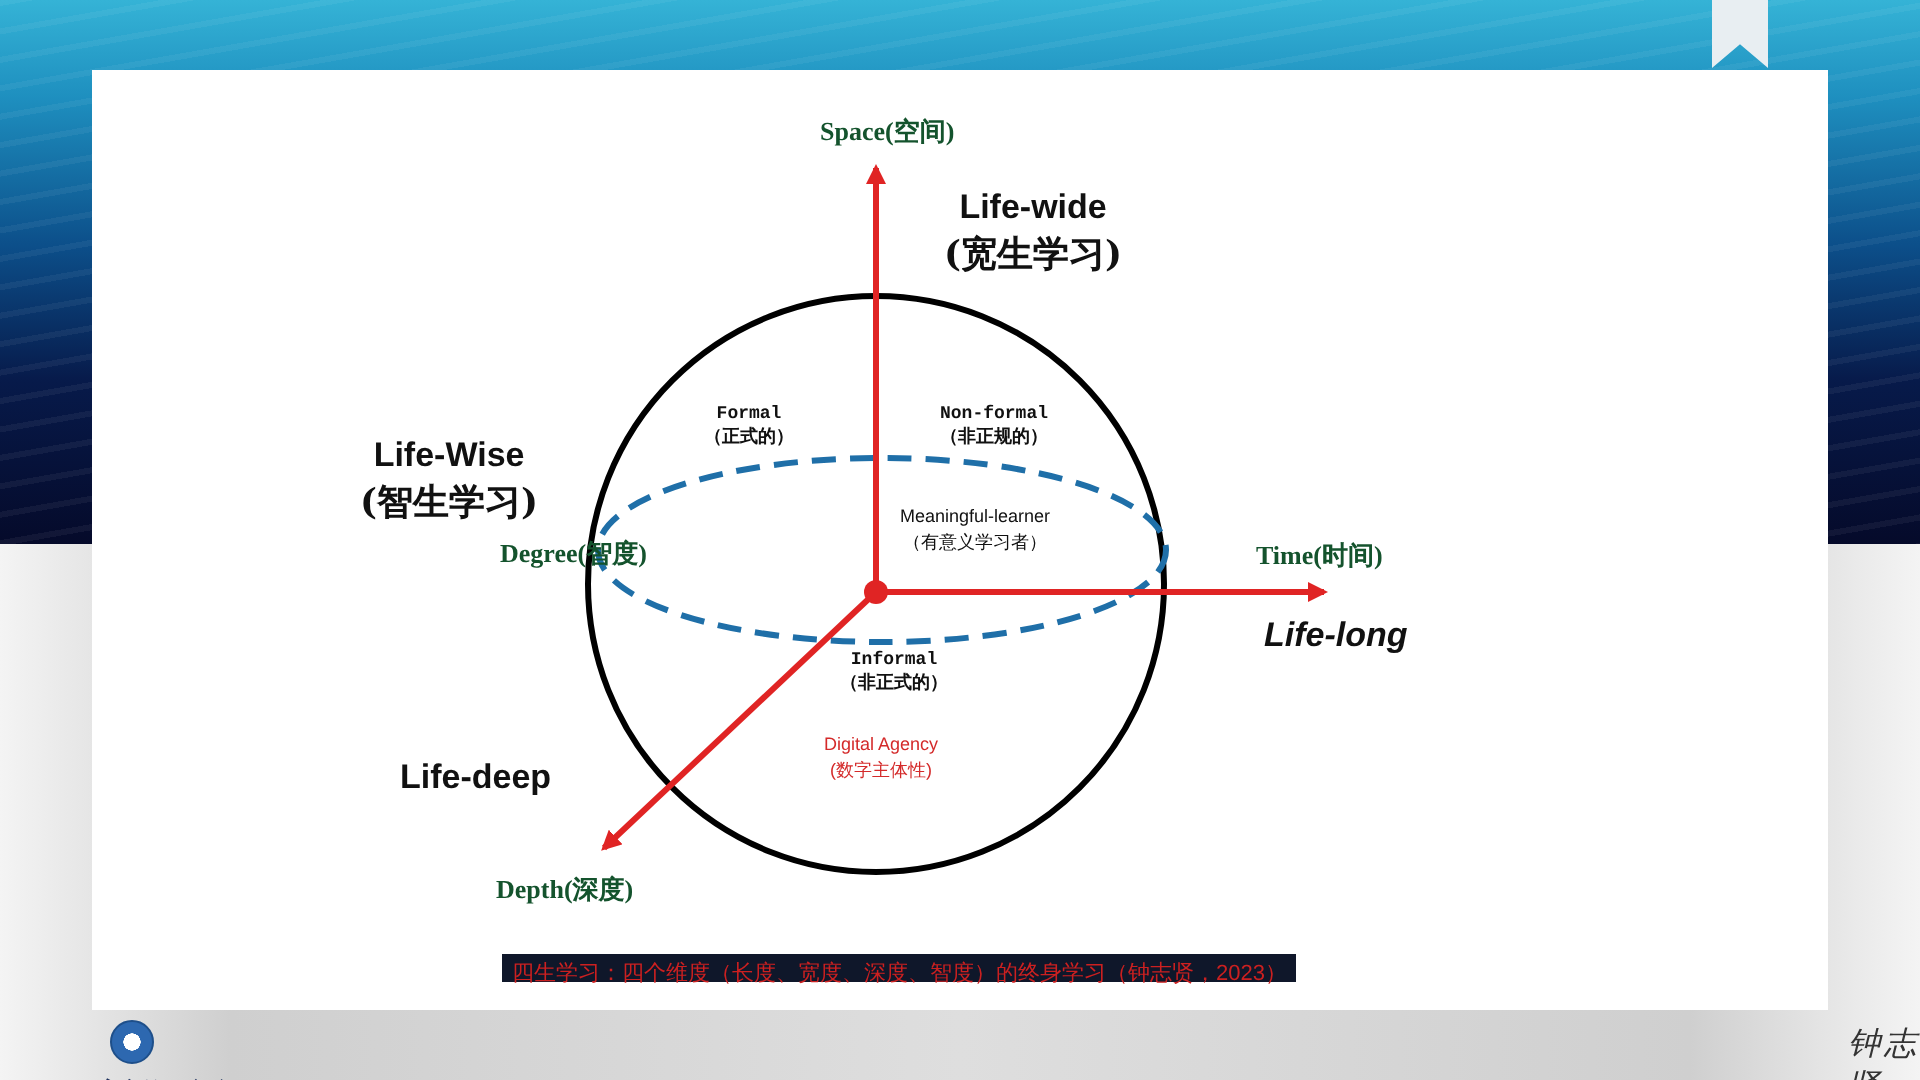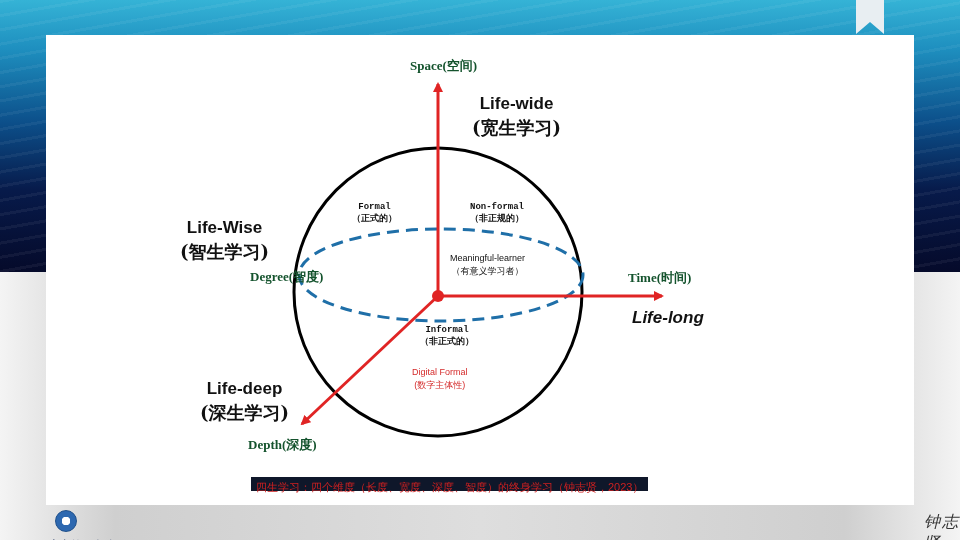--- a/index.html
+++ b/index.html
@@ -101,21 +101,20 @@
 
 <div class="lbl dim-lbl" style="left:460px; top:92px;margin-left:12px;">
   <div>Life-wide</div>
   <div class="zh">(宽生学习)</div>
 </div>
 <div class="lbl dim-lbl" style="left:632px; top:306px;font-style:italic;">
   <div>Life-long</div>
 </div>
 <div class="lbl dim-lbl" style="left:200px; top:377px;">
   <div>Life-deep</div>
-  <div class="zh">(深生学习)</div>
 </div>
 <div class="lbl dim-lbl" style="left:180px; top:216px;">
   <div>Life-Wise</div>
   <div class="zh">(智生学习)</div>
 </div>
 
 <div class="lbl region-lbl" style="left:352px; top:201px;">
   <div>Formal</div>
   <div>（正式的）</div>
 </div>
@@ -125,21 +124,21 @@
 </div>
 <div class="lbl region-lbl" style="left:420px; top:324px;">
   <div>Informal</div>
   <div>（非正式的）</div>
 </div>
 <div class="lbl inner-lbl" style="left:450px; top:252px;">
   <div>Meaningful-learner</div>
   <div>（有意义学习者）</div>
 </div>
 <div class="lbl agency-lbl" style="left:412px; top:366px;">
-  <div>Digital Formal</div>
+  <div>Digital Agency</div>
   <div>(数字主体性)</div>
 </div>
 
 <div class="caption">四生学习：四个维度（长度、宽度、深度、智度）的终身学习（钟志贤，2023）</div>
 
 <div class="footer-logo">
   <div class="logo-mark"></div>
   <span class="footer-text">教师教育高等研究院</span>
 </div>
 <div class="signature">钟志贤</div>

